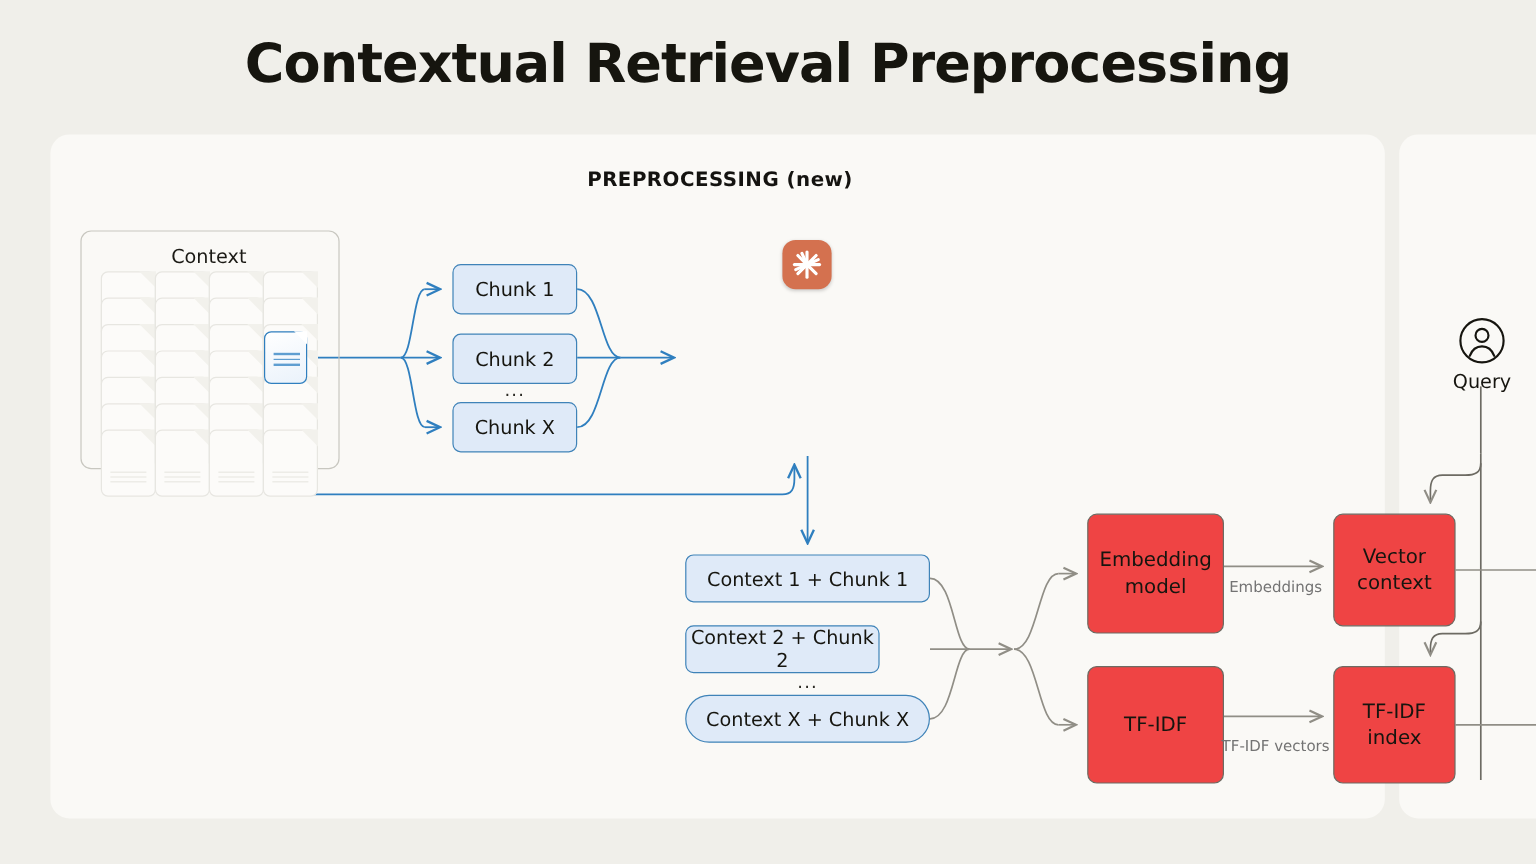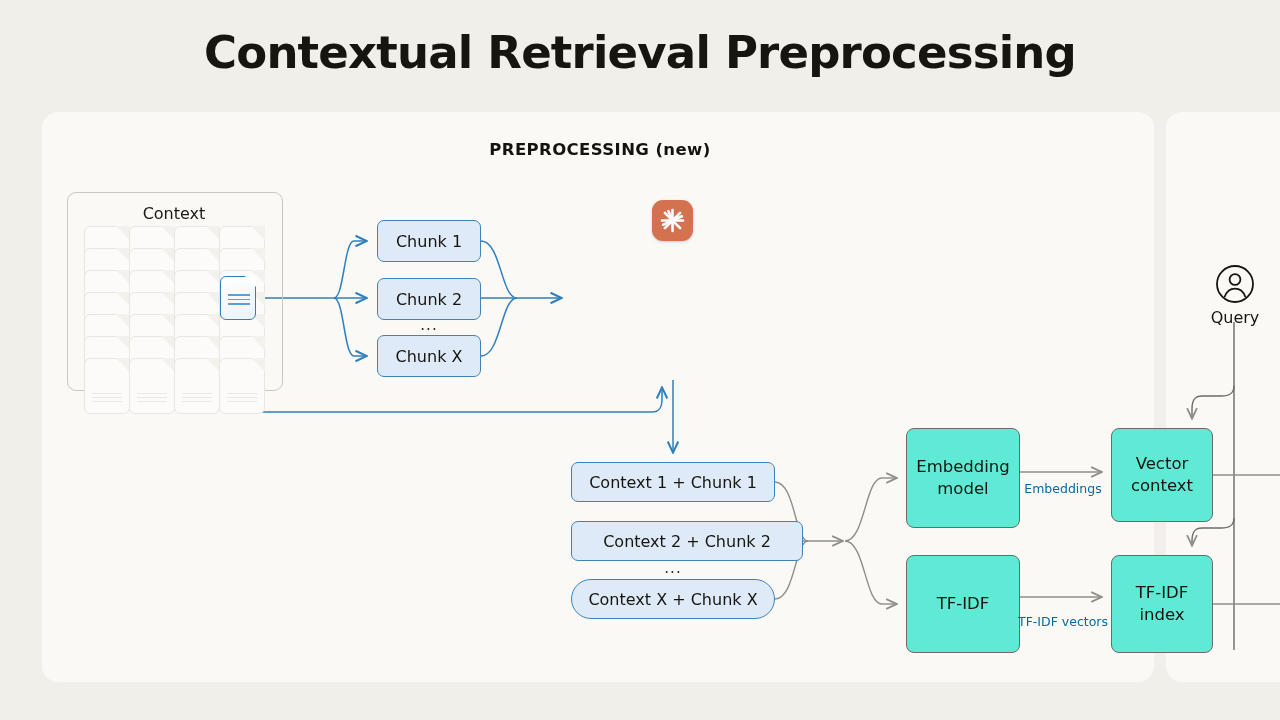--- a/index.html
+++ b/index.html
@@ -94,43 +94,43 @@
     flex-direction: column;
   }
 
   #claude-logo {
     position: absolute; left: 652px; top: 200px; width: 41px; height: 41px;
     background: #d4714f; border-radius: 11px;
     box-shadow: 0 1px 3px rgba(0,0,0,0.18);
   }
 
   #ctx1 { left: 571px; top: 462px; width: 204px; height: 40px; }
-  #ctx2 { left: 571px; top: 521px; width: 232px; height: 40px; }
+  #ctx2 { left: 571px; top: 521px; width: 162px; height: 40px; }
   #ctxX { left: 571px; top: 579px; width: 204px; height: 40px; border-radius: 20px; }
   #ctx-ellipsis { left: 571px; top: 559px; width: 204px; }
 
   #caption {
     position: absolute; left: 296px; top: 504px; width: 266px;
     text-align: center; font-size: 13.5px; line-height: 19px; color: #1c1b15;
   }
 
   
   .beigebox {
     position: absolute; box-sizing: border-box;
-    background: #5eead4; border: 1.4px solid #6d6b63; border-radius: 8px;
+    background: #ef4444; border: 1.4px solid #6d6b63; border-radius: 8px;
     display: flex; align-items: center; justify-content: center;
     text-align: center; color: #16150f; font-size: 16.5px; line-height: 22px;
   }
   #embed-model { left: 906px; top: 428px; width: 114px; height: 100px; }
   #tfidf { left: 906px; top: 555px; width: 114px; height: 98px; }
   #vector-db { left: 1111px; top: 428px; width: 102px; height: 94px; }
   #tfidf-index { left: 1111px; top: 555px; width: 102px; height: 98px; }
 
   .wire-label {
-    position: absolute; text-align: center; font-size: 12.5px; line-height: 16px; color: #0369a1;
+    position: absolute; text-align: center; font-size: 12.5px; line-height: 16px; color: #737373;
   }
   #lbl-embeddings { left: 1014px; top: 481px; width: 98px; }
   #lbl-tfidf-vec  { left: 1014px; top: 614px; width: 98px; }
 
   #query-group { position: absolute; left: 1206px; top: 262px; width: 58px; text-align: center; }
   #query-label { font-size: 16px; color: #16150f; margin-top: 2px; }
 </style>
 </head>
 <body>
 

